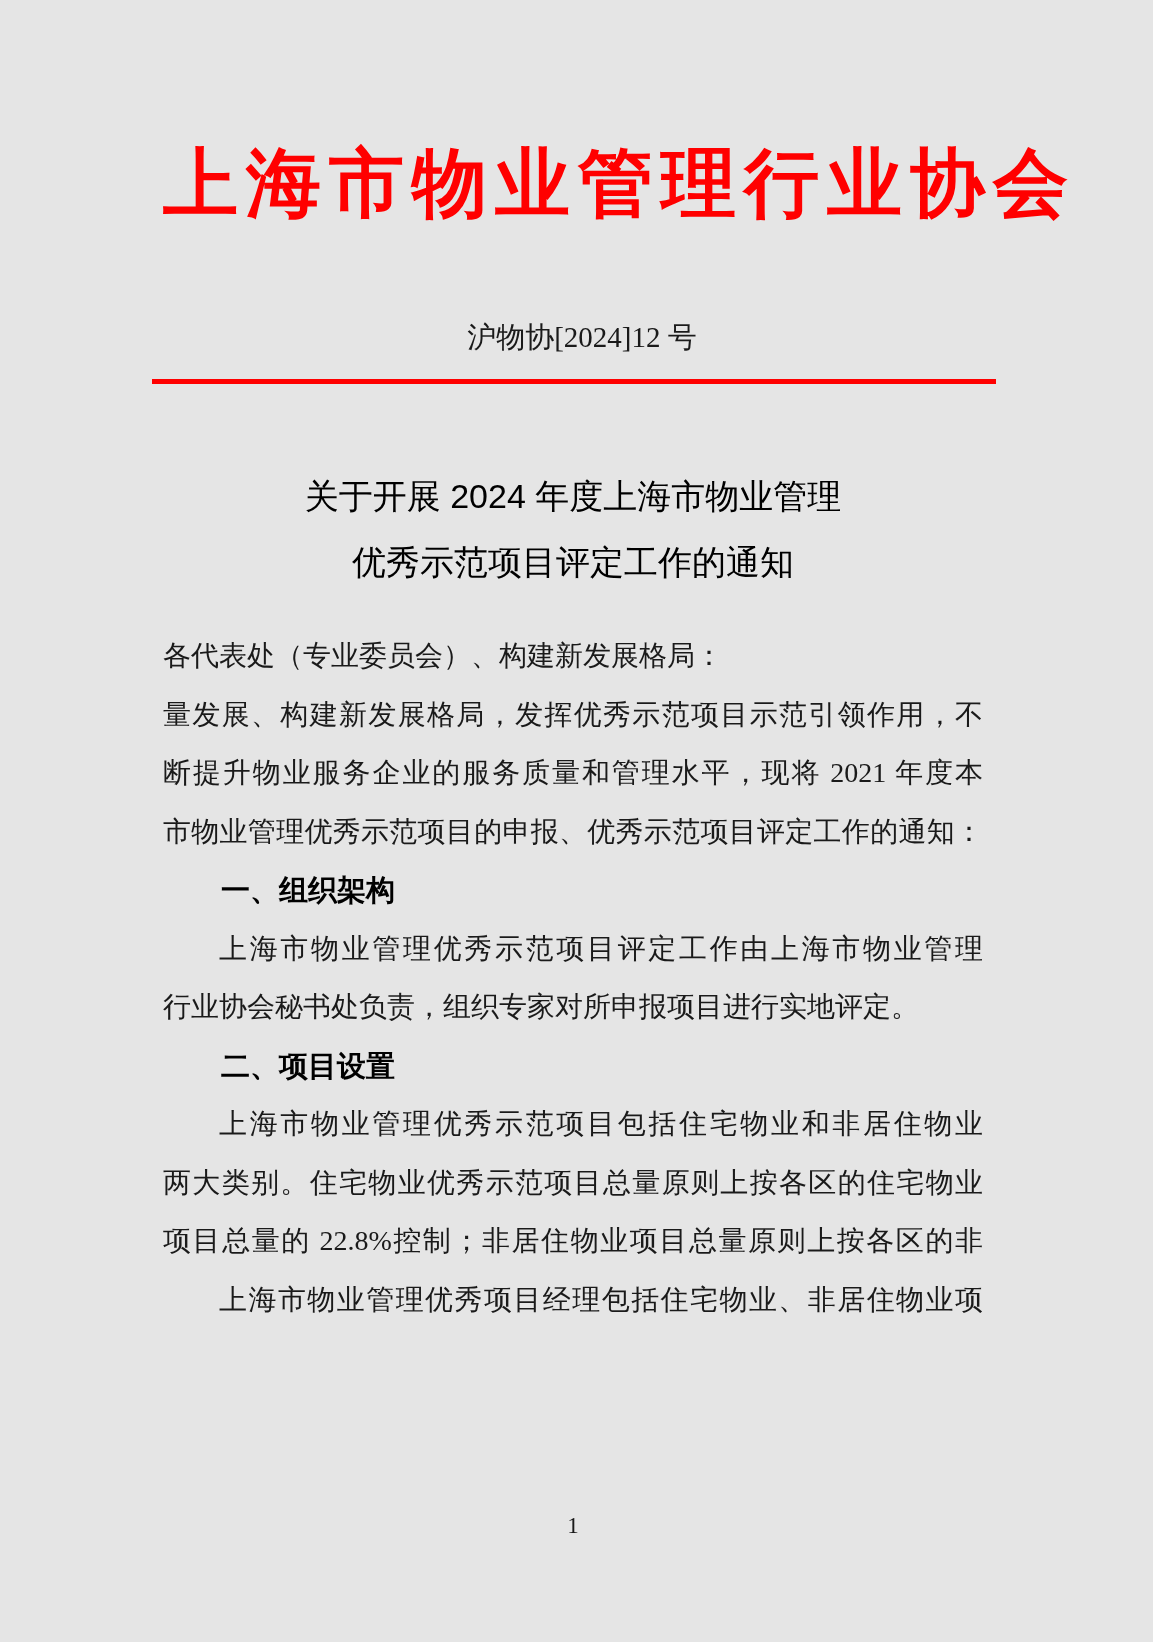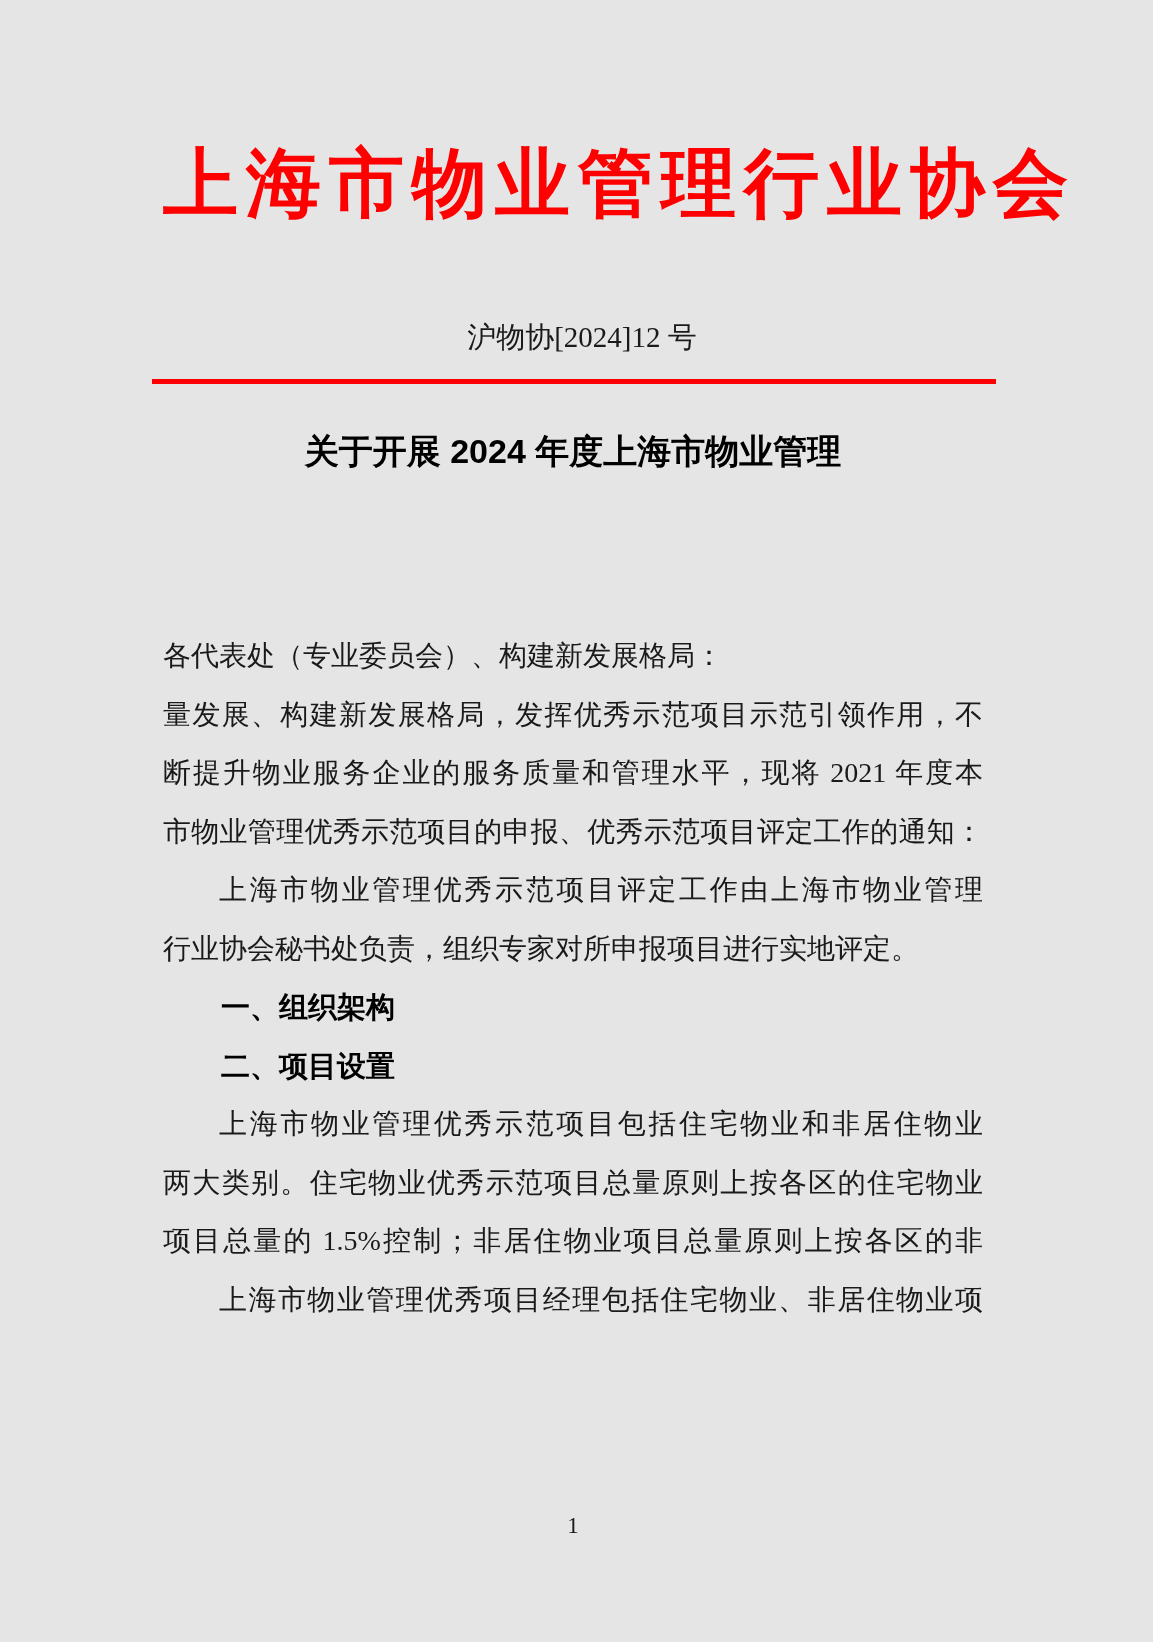--- a/index.html
+++ b/index.html
@@ -46,26 +46,26 @@
   .red-rule {
     position: absolute;
     top: 379px;
     left: 152px;
     width: 844px;
     height: 5px;
     background: #ff0000;
   }
   .doc-title {
     position: absolute;
-    top: 418px;
+    top: 463px;
     left: 143px;
     width: 860px;
     text-align: center;
     font-family: "Liberation Sans", "DejaVu Sans", sans-serif;
-    font-weight: 700;
+    font-weight: 400;
     font-size: 34px;
     color: #000000;
   }
   .doc-title .t-line {
     height: 66px;
     line-height: 66px;
     white-space: nowrap;
   }
   .body-text {
     position: absolute;
@@ -112,45 +112,46 @@
 <div class="page">
 
   <div class="letterhead">上海市物业管理行业协会</div>
 
   <div class="doc-number">沪物协[2024]12 号</div>
 
   <div class="red-rule"></div>
 
   <div class="doc-title">
     <div class="t-line">关于开展 2024 年度上海市物业管理</div>
+    <div class="t-line">优秀示范项目评定工作的通知</div>
   </div>
 
   <div class="body-text">
       <div class="block salutation">
         <div class="line">各代表处（专业委员会）、构建新发展格局：</div>
       </div>
       <div class="block para">
         <div class="line full">量发展、构建新发展格局，发挥优秀示范项目示范引领作用，不</div>
         <div class="line full">断提升物业服务企业的服务质量和管理水平，现将 2021 年度本</div>
         <div class="line full">市物业管理优秀示范项目的申报、优秀示范项目评定工作的通知：</div>
       </div>
+      <div class="block heading">
+        <div class="line indent">一、组织架构</div>
+      </div>
       <div class="block para">
         <div class="line full indent">上海市物业管理优秀示范项目评定工作由上海市物业管理</div>
         <div class="line">行业协会秘书处负责，组织专家对所申报项目进行实地评定。</div>
-      </div>
-      <div class="block heading">
-        <div class="line indent">一、组织架构</div>
       </div>
       <div class="block heading">
         <div class="line indent">二、项目设置</div>
       </div>
       <div class="block para">
         <div class="line full indent">上海市物业管理优秀示范项目包括住宅物业和非居住物业</div>
         <div class="line full">两大类别。住宅物业优秀示范项目总量原则上按各区的住宅物业</div>
-        <div class="line full">项目总量的 1.5%控制；非居住物业项目总量原则上按各区的非</div>
+        <div class="line full">项目总量的 22.8%控制；非居住物业项目总量原则上按各区的非</div>
       </div>
       <div class="block para">
         <div class="line full indent">上海市物业管理优秀项目经理包括住宅物业、非居住物业项</div>
       </div>
     </div>
 
   <div class="page-footer">1</div>
 
 </div>
 

